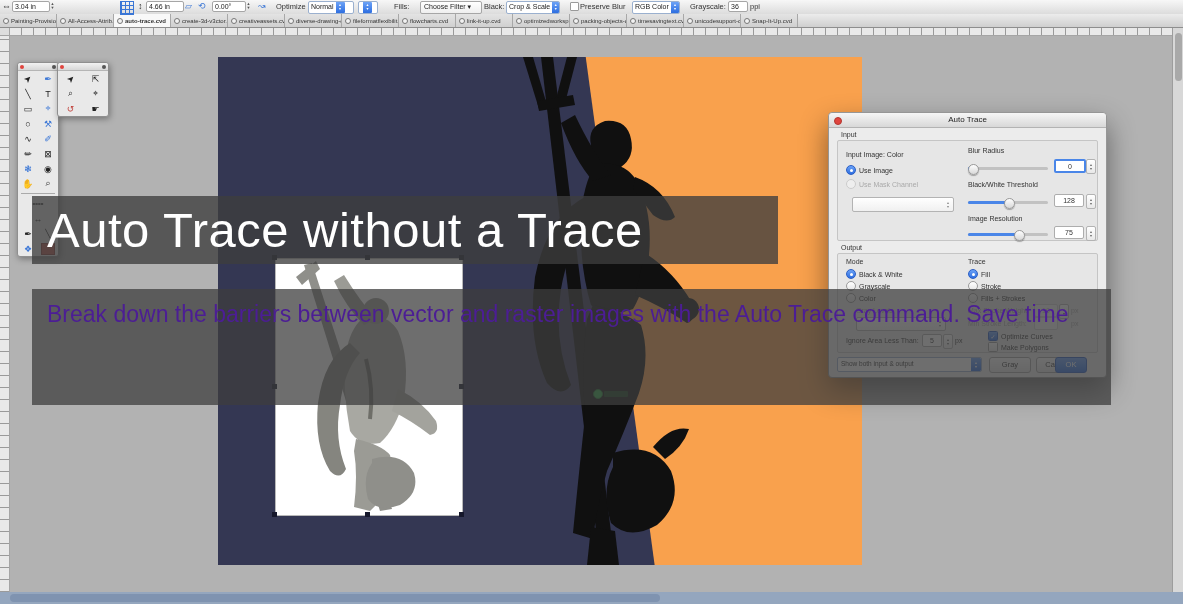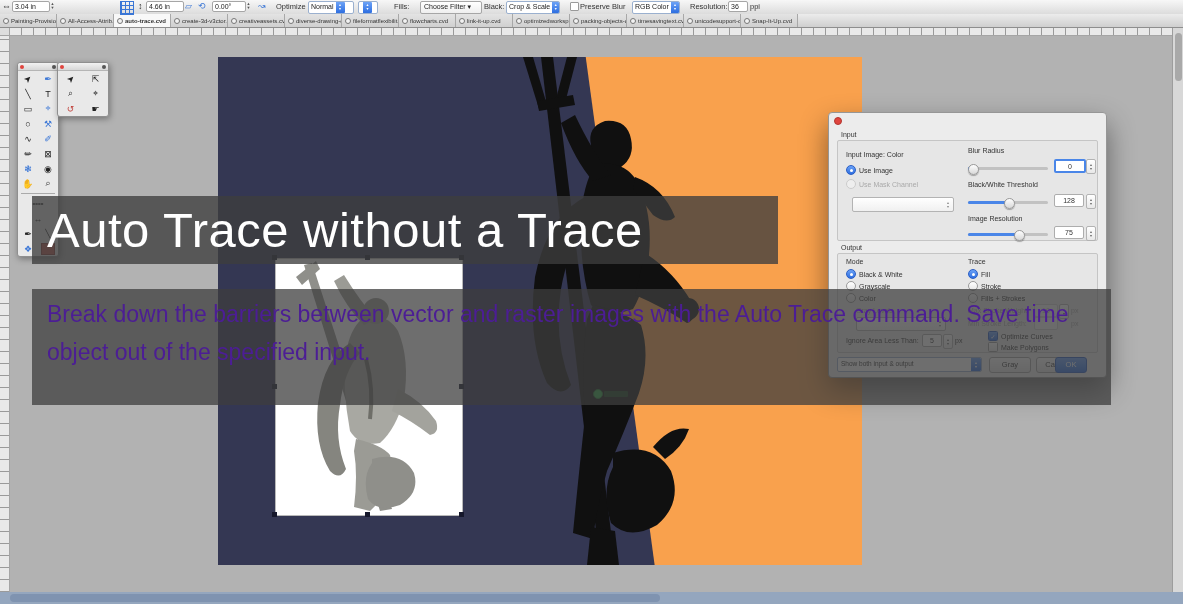--- a/index.html
+++ b/index.html
@@ -164,21 +164,21 @@
   </span>
   <span class="tchk" style="left:570px"></span>
   <span class="tlabel" style="left:580px">Preserve Blur</span>
   <span class="bcombo" style="left:632px;width:46px">
     <span class="txt">RGB Color</span>
     <span class="bbtn">
         <span>▲</span>
         <span>▼</span>
       </span>
   </span>
-  <span class="tlabel" style="left:690px">Resolution:</span>
+  <span class="tlabel" style="left:690px">Grayscale:</span>
   <span class="tfield" style="left:728px;width:14px">36</span>
   <span class="tlabel" style="left:750px">ppi</span>
 </div>
 <div class="abs gridicon"></div>
 
 <div class="abs tabs">
   <div class="tab">
       <span class="ring"></span>
       <span>Painting-Provisio...</span>
     </div>
@@ -397,20 +397,21 @@
     <div class="pcell red">
         <span>↺</span>
       </div>
     <div class="pcell">
         <span>☛</span>
       </div>
   </div>
 </div>
 
 <div class="abs dlg">
+  <div class="dlg-title">Auto Trace</div>
   <div class="dclose"></div>
 
   <div class="glabel" style="left:12px;top:18px">Input</div>
   <div class="gbox" style="left:8px;top:27px;width:259px;height:99px">
     <div class="glabel" style="left:8px;top:10px">Input Image: Color</div>
     <div class="rrow" style="left:8px;top:24px">
       <span class="radio sel"></span>
       <span>Use Image</span>
     </div>
     <div class="rrow dim" style="left:8px;top:38px">
@@ -530,14 +531,13 @@
   <div class="btn" style="left:160px;top:244px;width:40px">Gray</div>
   <div class="btn" style="left:207px;top:244px;width:40px">Cancel</div>
   <div class="btn primary" style="left:252px;top:244px;width:30px;margin-left:-13px;left:239px">OK</div>
 </div>
 
 <div class="abs band-title">
   <span>Auto Trace without a Trace</span>
 </div>
 <div class="abs band-para">
   <div>Break down the barriers between vector and raster images with the Auto Trace command. Save time</div>
-  <div>object out of the specified input.</div>
 </div>
 
 </body></html>

